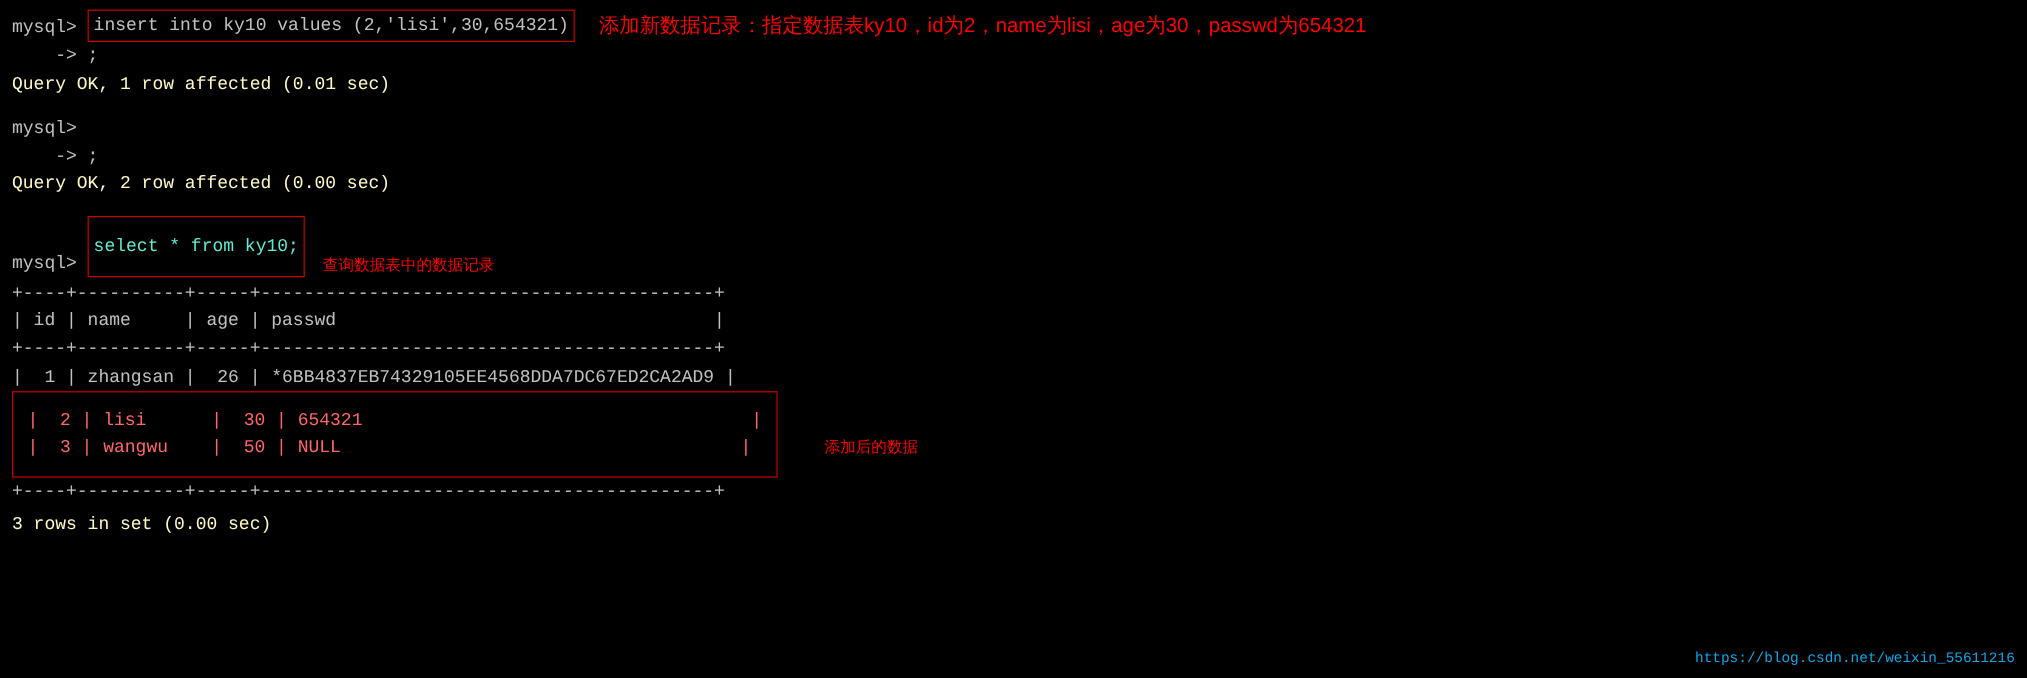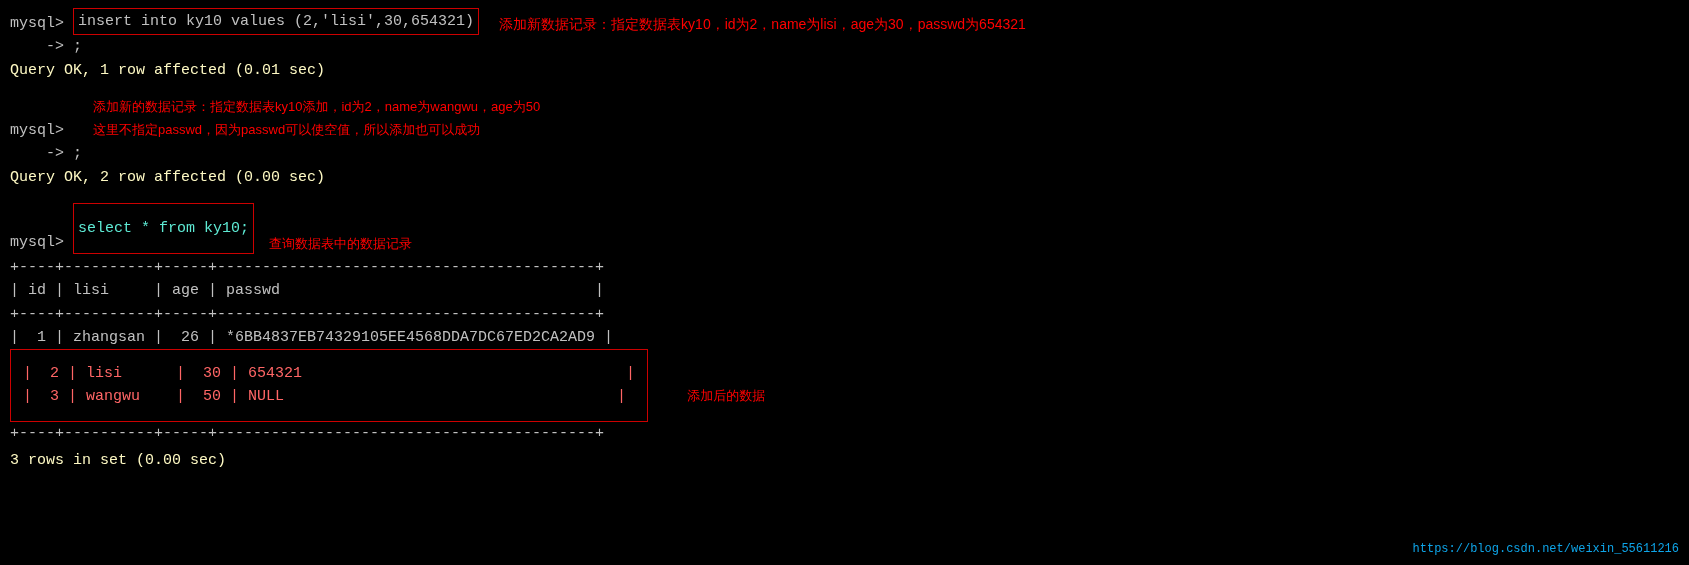--- a/index.html
+++ b/index.html
@@ -37,21 +37,21 @@
       white-space: pre;
       padding-left: 0;
     }
     .query-ok {
       color: #fef9c3;
       white-space: pre;
     }
     .annotation {
       color: #ff0000;
       font-family: 'SimHei', 'Microsoft YaHei', sans-serif;
-      font-size: 14px;
+      font-size: 17px;
       position: absolute;
       white-space: nowrap;
     }
     .section-spacer {
       height: 10px;
     }
     .table-line {
       color: #c0c0c0;
       white-space: pre;
       font-family: 'Courier New', Courier, monospace;
@@ -92,41 +92,37 @@
   </div>
   <div class="continuation">    -&gt; ;</div>
   <div class="query-ok">Query OK, 1 row affected (0.01 sec)</div>
 </div>
 
 <div class="section-spacer"></div>
 
 <div class="terminal-block" style="position:relative;">
   <div class="prompt-line">
     <span class="prompt">mysql&gt; </span>
-    <span style="position:relative; margin-left:20px; top:0; display:inline-block;">
-      <span class="annotation-small">添加新的数据记录：指定数据表ky10添加，id为2，name为wangwu，age为50</span><br>
-      <span class="annotation-small">这里不指定passwd，因为passwd可以使空值，所以添加也可以成功</span>
-    </span>
   </div>
   <div class="continuation">    -&gt; ;</div>
   <div class="query-ok">Query OK, 2 row affected (0.00 sec)</div>
 </div>
 
 <div class="section-spacer"></div>
 
 <div class="terminal-block" style="position:relative;">
   <div class="prompt-line">
     <span class="prompt">mysql&gt; </span>
     <span class="select-box">select * from ky10;</span>
     <span class="annotation-small" style="margin-left:15px;">查询数据表中的数据记录</span>
   </div>
 
   <div style="position:relative; margin-top:2px;">
     <div class="table-line">+----+----------+-----+------------------------------------------+</div>
-    <div class="table-line">| id | lisi     | age | passwd                                   |</div>
+    <div class="table-line">| id | name     | age | passwd                                   |</div>
     <div class="table-line">+----+----------+-----+------------------------------------------+</div>
 
     
     <div class="table-line">| &nbsp;1 | zhangsan | &nbsp;26 | *6BB4837EB74329105EE4568DDA7DC67ED2CA2AD9 |</div>
 
     
     <div style="display:inline-block; border:1.5px solid #cc0000; padding:12px;">
       <div class="table-line highlighted-row">| &nbsp;2 | lisi &nbsp;&nbsp;&nbsp;&nbsp; | &nbsp;30 | 654321 &nbsp;&nbsp;&nbsp;&nbsp;&nbsp;&nbsp;&nbsp;&nbsp;&nbsp;&nbsp;&nbsp;&nbsp;&nbsp;&nbsp;&nbsp;&nbsp;&nbsp;&nbsp;&nbsp;&nbsp;&nbsp;&nbsp;&nbsp;&nbsp;&nbsp;&nbsp;&nbsp;&nbsp;&nbsp;&nbsp;&nbsp;&nbsp;&nbsp;&nbsp; |</div>
       <div class="table-line highlighted-row">| &nbsp;3 | wangwu &nbsp;&nbsp; | &nbsp;50 | NULL &nbsp;&nbsp;&nbsp;&nbsp;&nbsp;&nbsp;&nbsp;&nbsp;&nbsp;&nbsp;&nbsp;&nbsp;&nbsp;&nbsp;&nbsp;&nbsp;&nbsp;&nbsp;&nbsp;&nbsp;&nbsp;&nbsp;&nbsp;&nbsp;&nbsp;&nbsp;&nbsp;&nbsp;&nbsp;&nbsp;&nbsp;&nbsp;&nbsp;&nbsp;&nbsp; |</div>
     </div>

